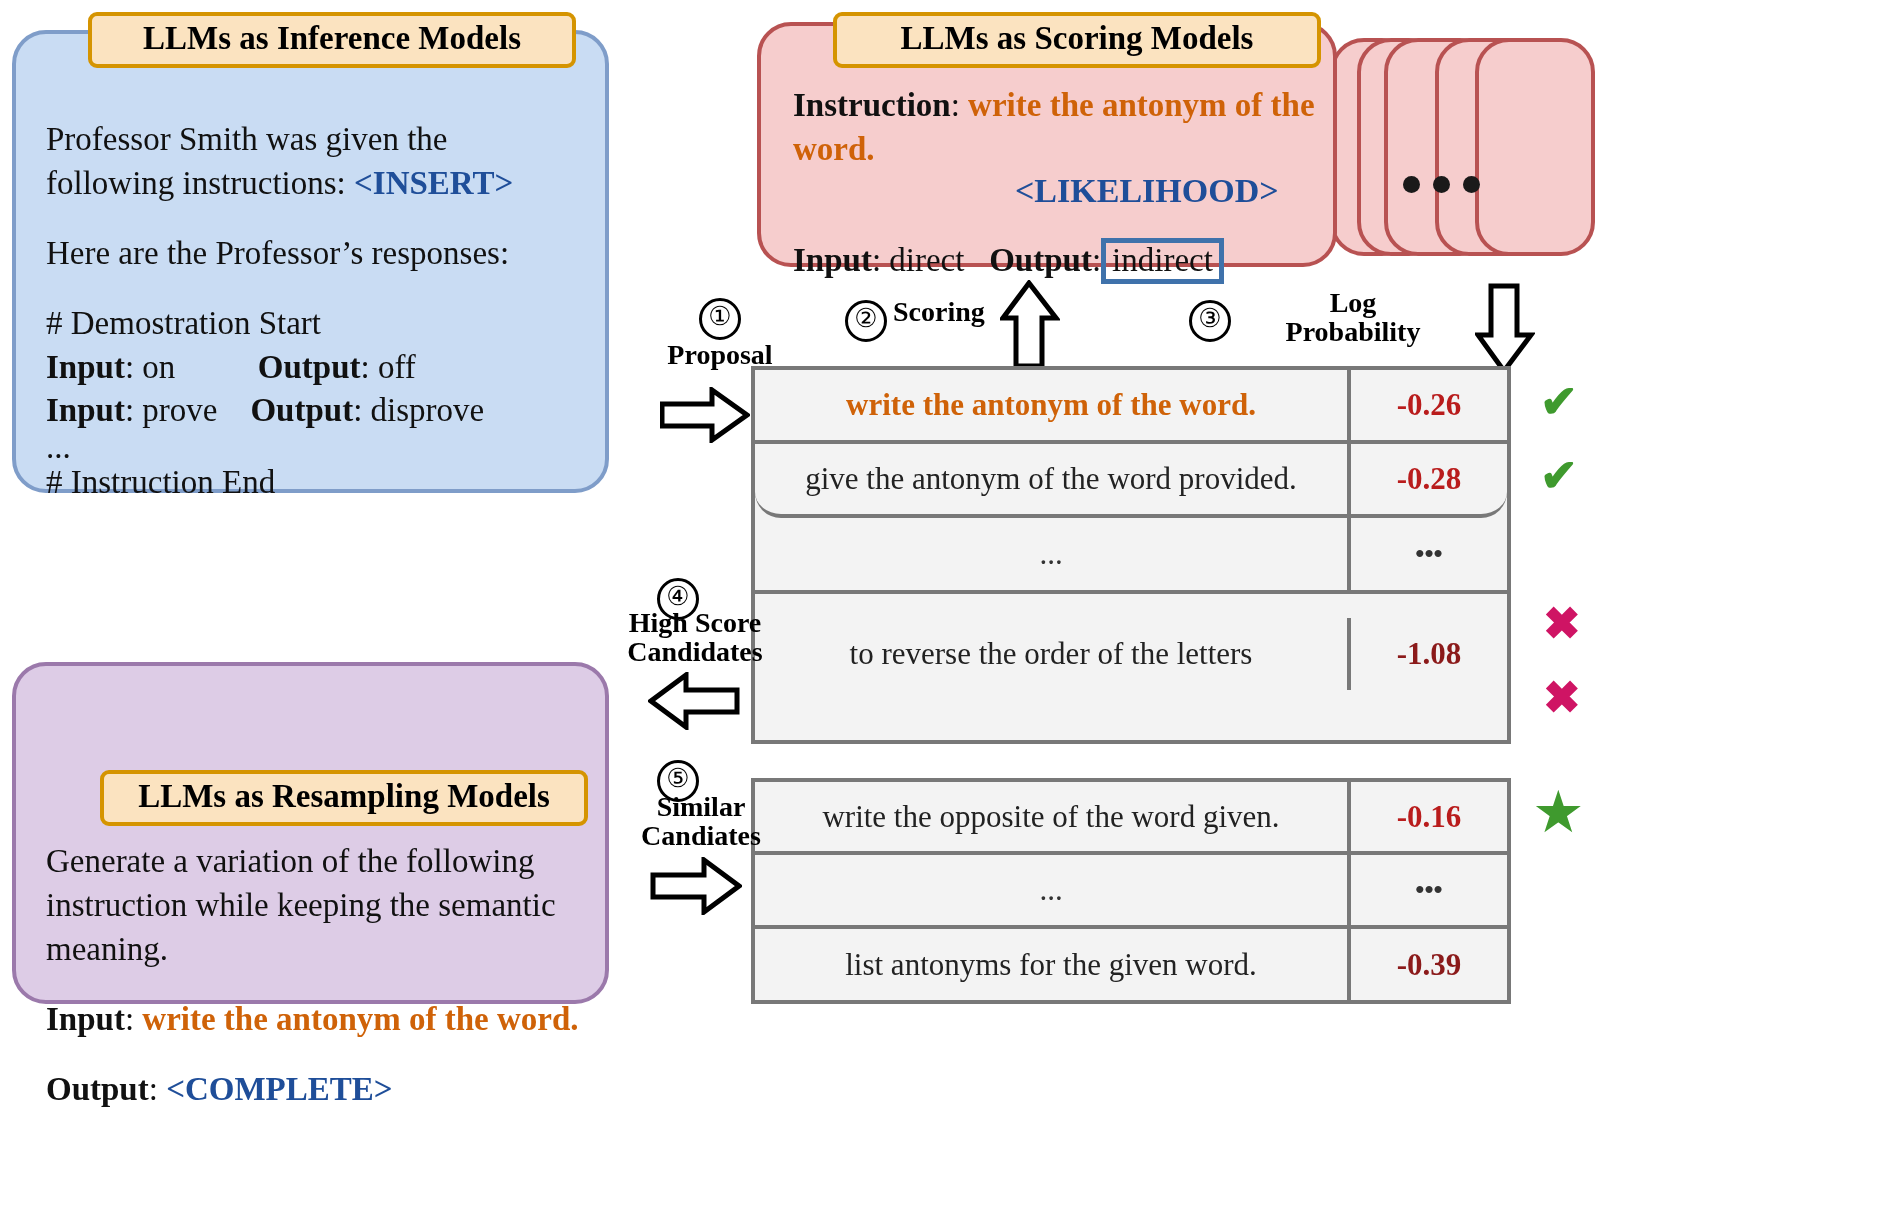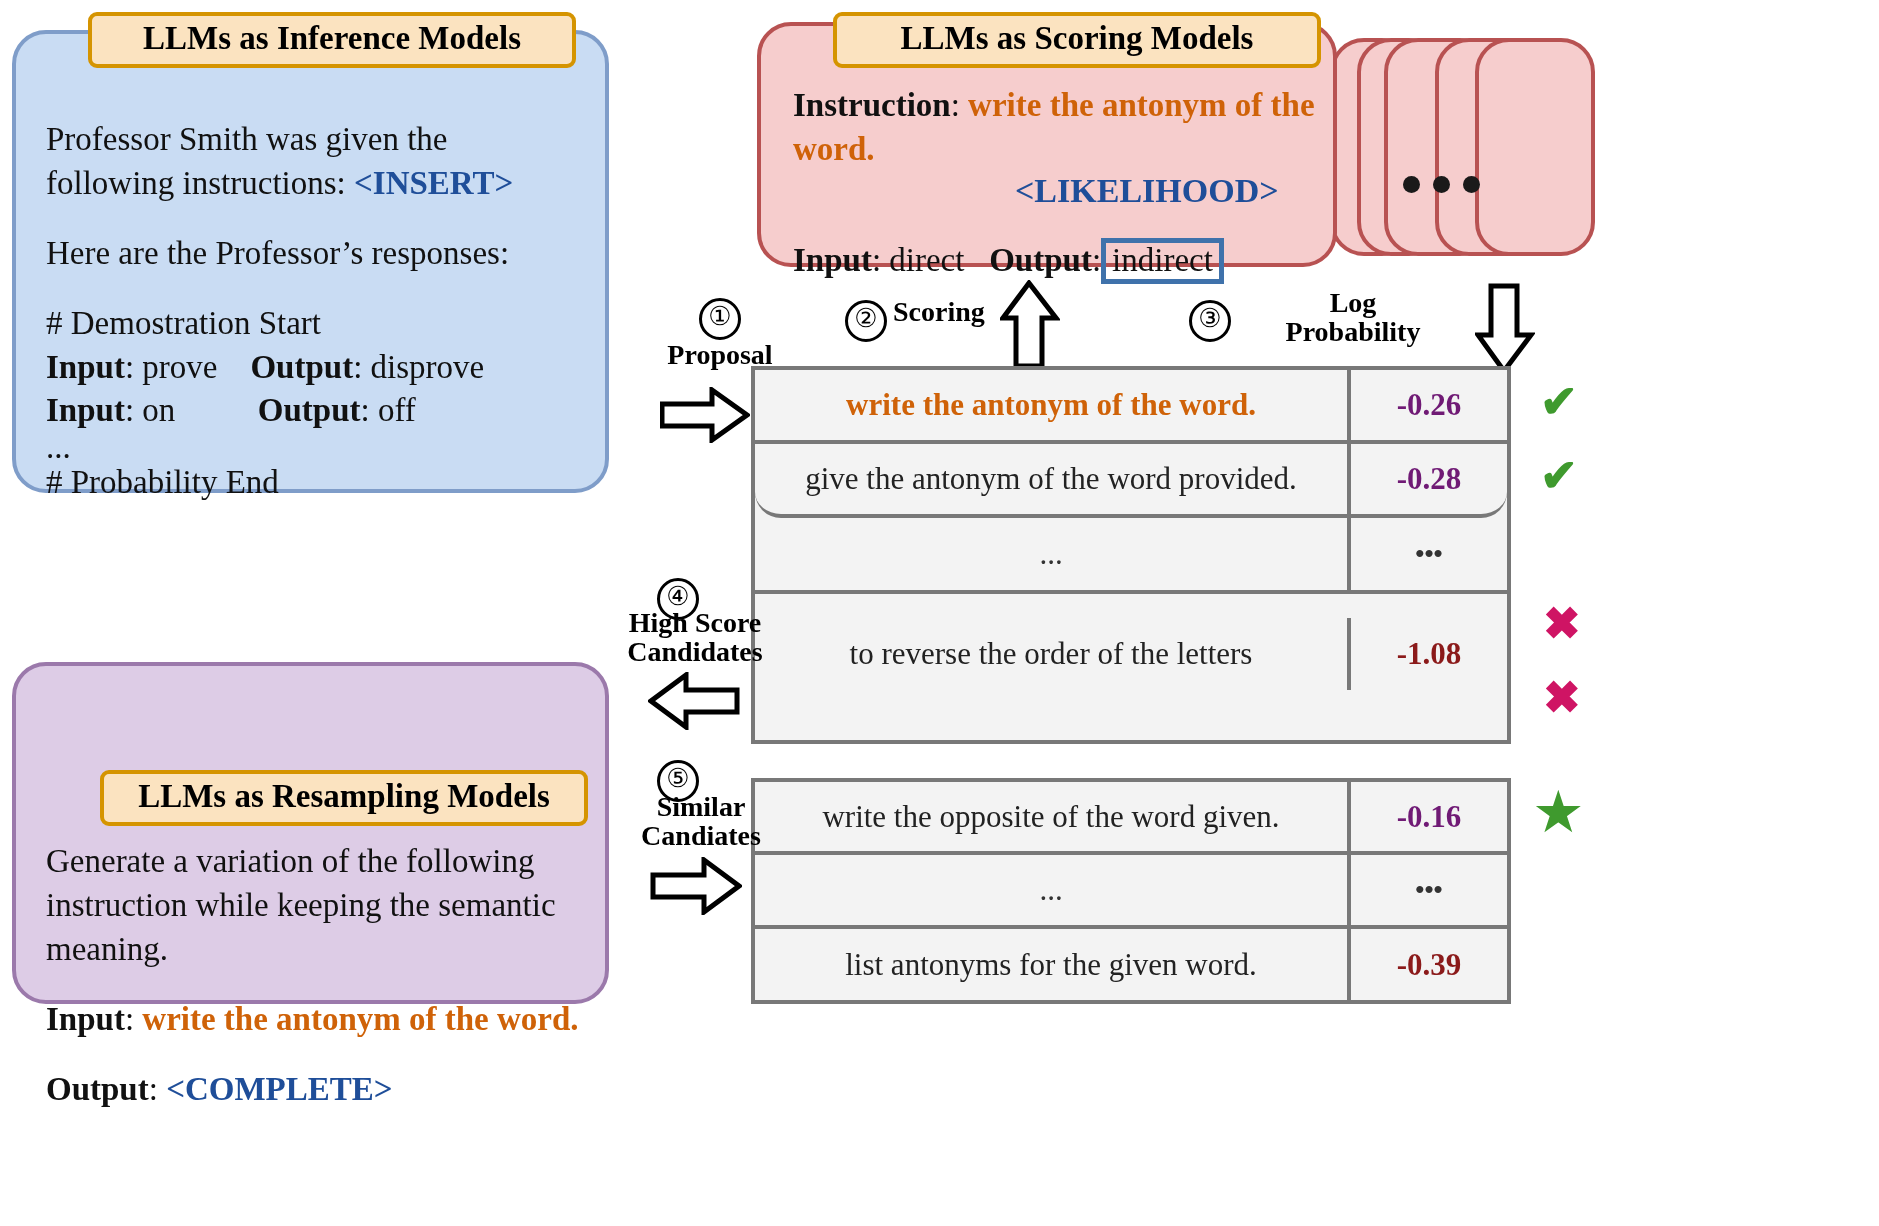--- a/index.html
+++ b/index.html
@@ -156,21 +156,21 @@
   .ccell-score {
     width: 156px;
     flex: 0 0 156px;
     display: flex;
     align-items: center;
     justify-content: center;
     font-size: 31px;
     font-weight: bold;
     box-sizing: border-box;
   }
-  .score-good { color: #701a75; }
+  .score-good { color: #b91c1c; }
   .score-bad { color: #8b1a1a; }
   .score-dots { color: #333; font-weight: bold; }
   .mark {
     position: absolute;
     font-size: 45px;
     line-height: 1;
     font-weight: bold;
   }
   .mark-check { color: #3f9a2e; }
   .mark-x { color: #cf1464; }
@@ -191,27 +191,27 @@
       <span>Professor Smith was given the</span>
     </p>
     <p>
       <span>following instructions: </span><span class="accent-blue">&lt;INSERT&gt;</span>
     </p>
     <div class="spacer"></div>
     <p>Here are the Professor’s responses:</p>
     <div class="spacer"></div>
     <p># Demostration Start</p>
     <p>
+      <b>Input</b>: <span>on</span>&nbsp;&nbsp;&nbsp;&nbsp;&nbsp;&nbsp;&nbsp;&nbsp;&nbsp;&nbsp;<b>Output</b>: <span>off</span>
+    </p>
+    <p>
       <b>Input</b>: <span>prove</span>&nbsp;&nbsp;&nbsp;&nbsp;<b>Output</b>: <span>disprove</span>
     </p>
-    <p>
-      <b>Input</b>: <span>on</span>&nbsp;&nbsp;&nbsp;&nbsp;&nbsp;&nbsp;&nbsp;&nbsp;&nbsp;&nbsp;<b>Output</b>: <span>off</span>
-    </p>
     <p style="line-height:0.85;">...</p>
-    <p># Probability End</p>
+    <p># Instruction End</p>
   </div>
 
   <div class="pink-stack" style="left:1330px; top:38px; width:86px; height:218px; z-index:1;"></div>
   <div class="pink-stack" style="left:1357px; top:38px; width:86px; height:218px; z-index:2;"></div>
   <div class="pink-stack" style="left:1384px; top:38px; width:110px; height:218px; z-index:3;"></div>
   <div class="pink-stack" style="left:1435px; top:38px; width:148px; height:218px; z-index:4;"></div>
   <div class="pink-stack" style="left:1475px; top:38px; width:120px; height:218px; z-index:5;"></div>
   <div class="panel pink-box"></div>
   <div class="dots-3" style="left:1403px; top:176px; z-index:12;">
     <span></span>

